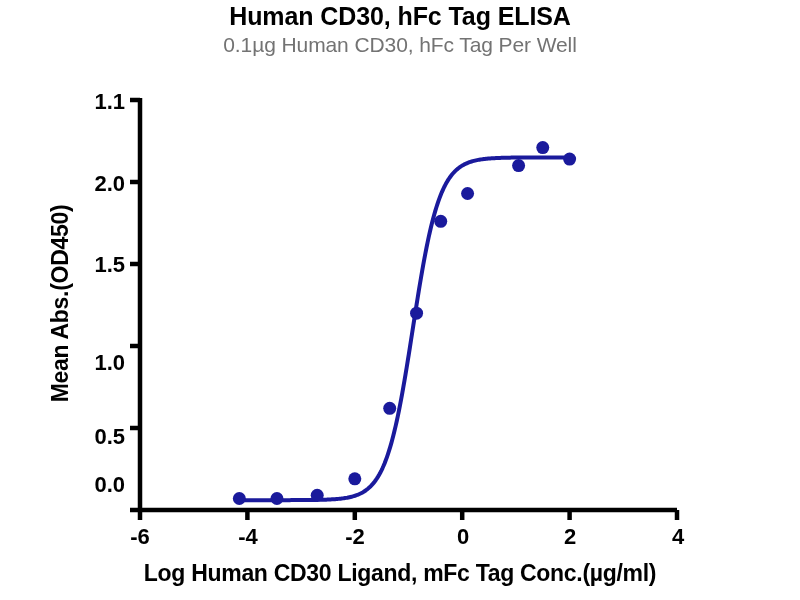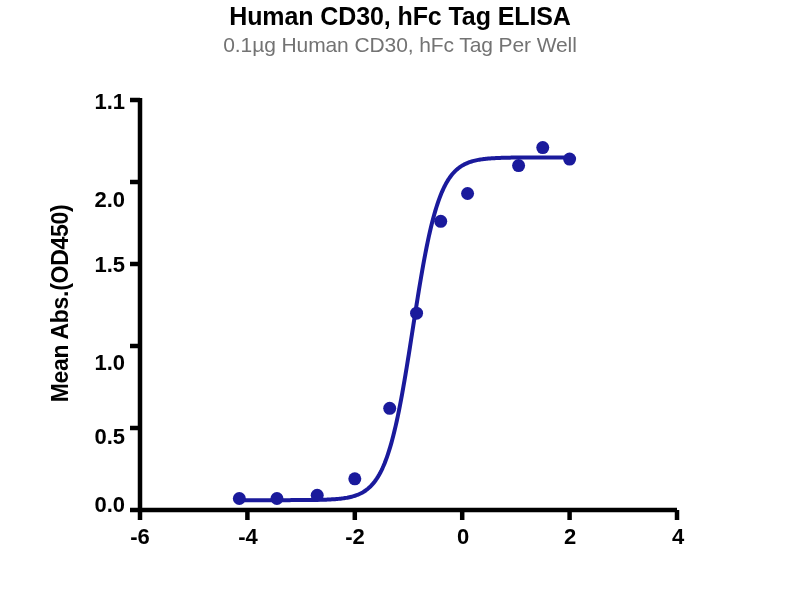--- a/index.html
+++ b/index.html
@@ -91,27 +91,28 @@
 </style>
 </head>
 <body>
 
 <div id="figure">
 
   <div class="chart-title">Human CD30, hFc Tag ELISA</div>
   <div class="chart-subtitle">0.1µg Human CD30, hFc Tag Per Well</div>
 
   <div class="ylabel">Mean Abs.(OD450)</div>
+  <div class="xlabel">Log Human CD30 Ligand, mFc Tag Conc.(µg/ml)</div>
 
   <div class="ytick" style="left:55px;  top:89px;">1.1</div>
-  <div class="ytick" style="left:55px;  top:171px;margin-top:16px;">2.0</div>
+  <div class="ytick" style="left:55px;  top:171px;">2.0</div>
   <div class="ytick" style="left:55px;  top:252px;">1.5</div>
   <div class="ytick" style="left:55px;  top:335px;margin-top:15px;">1.0</div>
   <div class="ytick" style="left:55px;  top:417px;margin-top:7px;">0.5</div>
-  <div class="ytick" style="left:55px;  top:492px;">0.0</div>
+  <div class="ytick" style="left:55px;  top:472px;">0.0</div>
 
   <div class="xtick" style="left:110px; top:524px;">-6</div>
   <div class="xtick" style="left:218px; top:524px;">-4</div>
   <div class="xtick" style="left:325px; top:524px;">-2</div>
   <div class="xtick" style="left:433px; top:524px;">0</div>
   <div class="xtick" style="left:540px; top:524px;">2</div>
   <div class="xtick" style="left:648px; top:524px;">4</div>
 
   <svg id="plot-svg" width="800" height="600">
     <g id="axis-layer">

